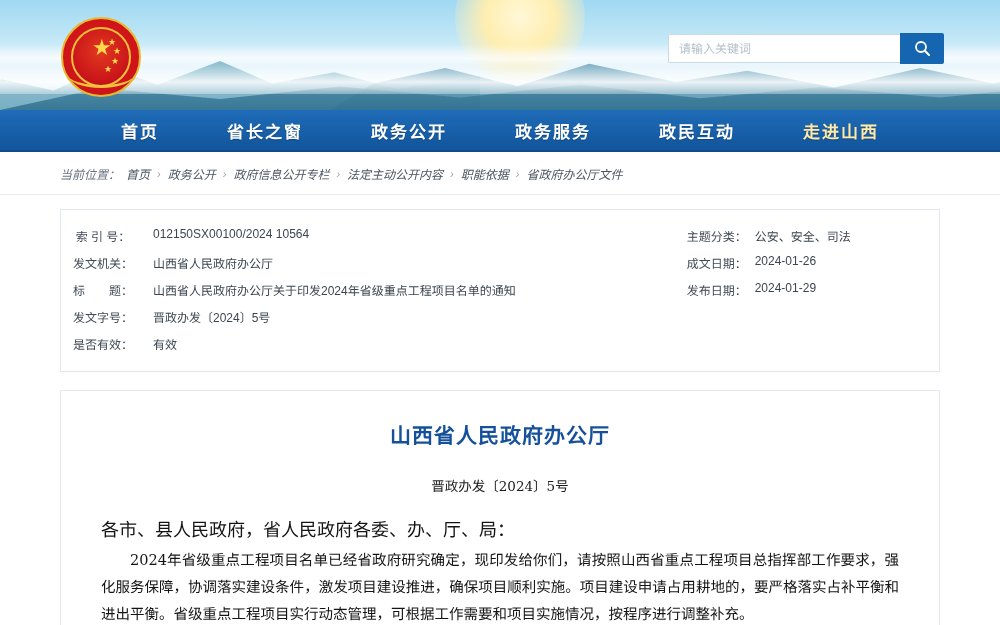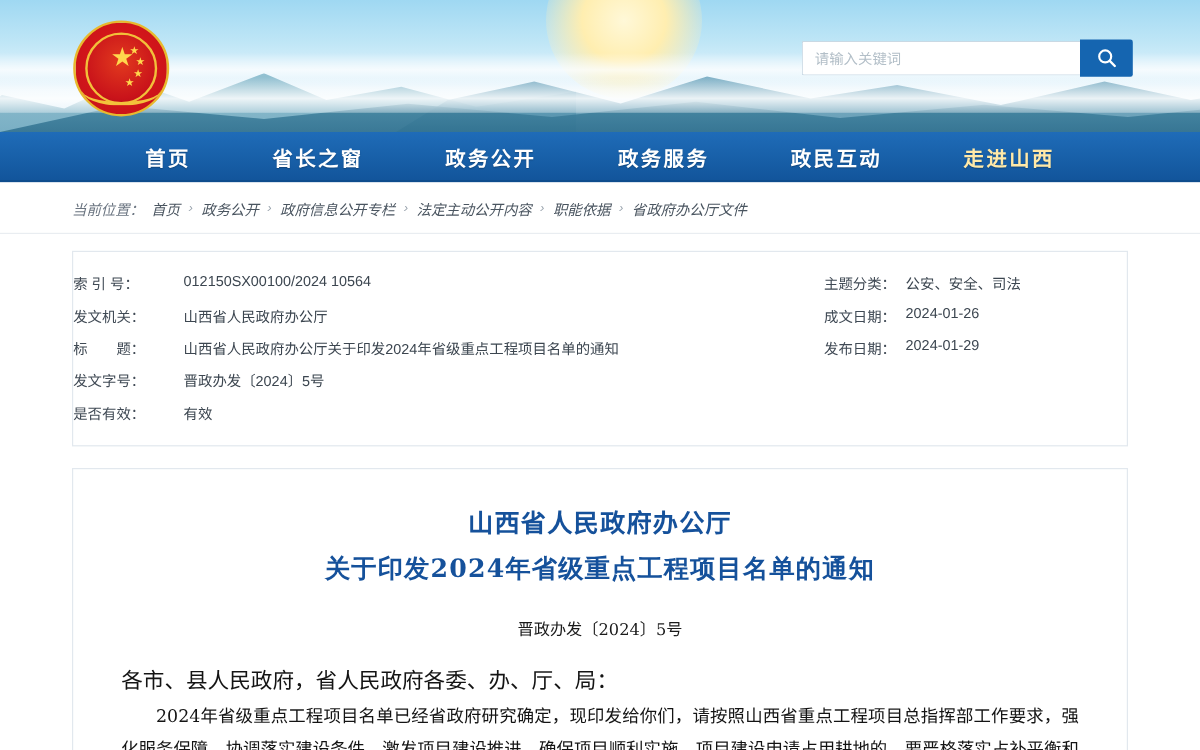--- a/index.html
+++ b/index.html
@@ -141,21 +141,21 @@
   .crumbs .sep { color: #9aa4ae; margin: 0 7px; font-size: 11px; }
 
   
   .meta {
     width: 880px; margin: 14px auto 0 auto;
     border: 1px solid #e2e8ee; background: #fff;
     padding: 12px 0 14px 0;
   }
   .meta table { width: 100%; border-collapse: collapse; }
   .meta td { font-size: 12px; color: #3c4650; padding: 5px 0; vertical-align: top; }
-  .meta td.k { width: 92px; text-align: left; color: #404a55; padding-right: 8px; white-space: nowrap; }
+  .meta td.k { width: 92px; text-align: center; color: #404a55; padding-right: 8px; white-space: nowrap; }
   .meta td.v { color: #3c4650; }
   .meta td.k2 { width: 92px; text-align: right; color:#404a55; padding-right: 8px; white-space: nowrap; }
   .meta .col-left { width: 56%; }
   .meta .spacer { width: 18px; }
 
   
   .doc {
     width: 880px; margin: 18px auto 0 auto;
     border: 1px solid #e2e8ee; background:#fff;
     padding: 26px 40px 10px 40px; height: 293px; overflow: hidden;
@@ -280,20 +280,19 @@
         <td class="spacer"></td>
         <td class="k2"></td>
         <td class="v"></td>
       </tr>
     </tbody>
       </table>
   </div>
 
   <div class="doc">
     <h1>山西省人民政府办公厅</h1>
-    <h1>关于印发2024年省级重点工程项目名单的通知</h1>
     <div class="docno">晋政办发〔2024〕5号</div>
     <div class="salut">各市、县人民政府，省人民政府各委、办、厅、局：</div>
     <p class="body">2024年省级重点工程项目名单已经省政府研究确定，现印发给你们，请按照山西省重点工程项目总指挥部工作要求，强化服务保障，协调落实建设条件，激发项目建设推进，确保项目顺利实施。项目建设申请占用耕地的，要严格落实占补平衡和进出平衡。省级重点工程项目实行动态管理，可根据工作需要和项目实施情况，按程序进行调整补充。</p>
 
   </div>
 
 </div>
 
 </body></html>

